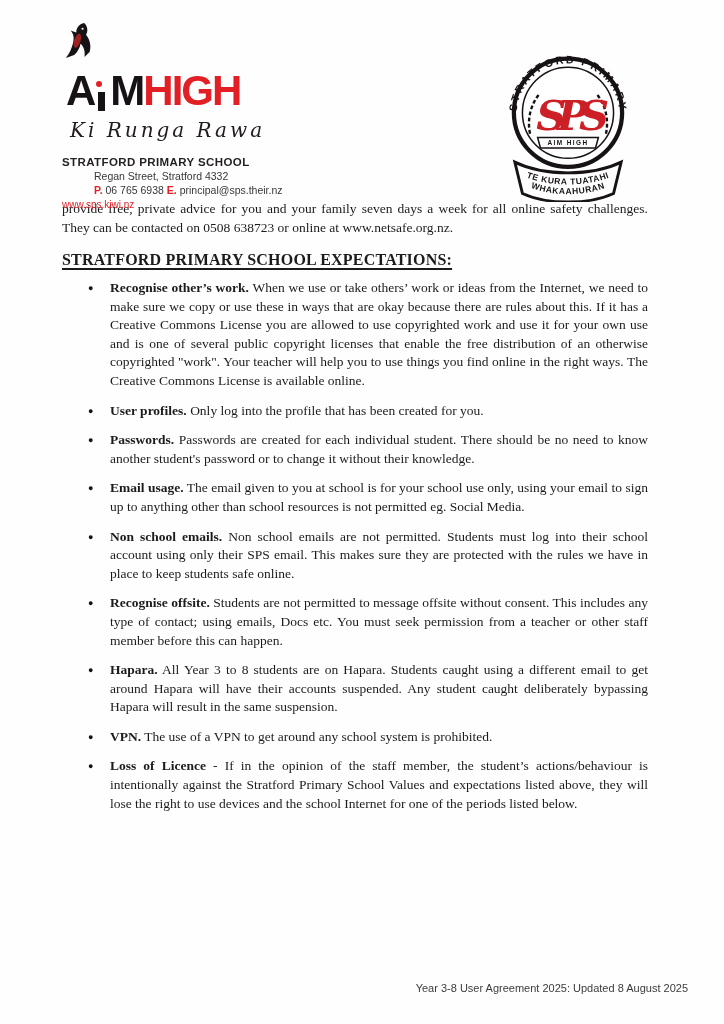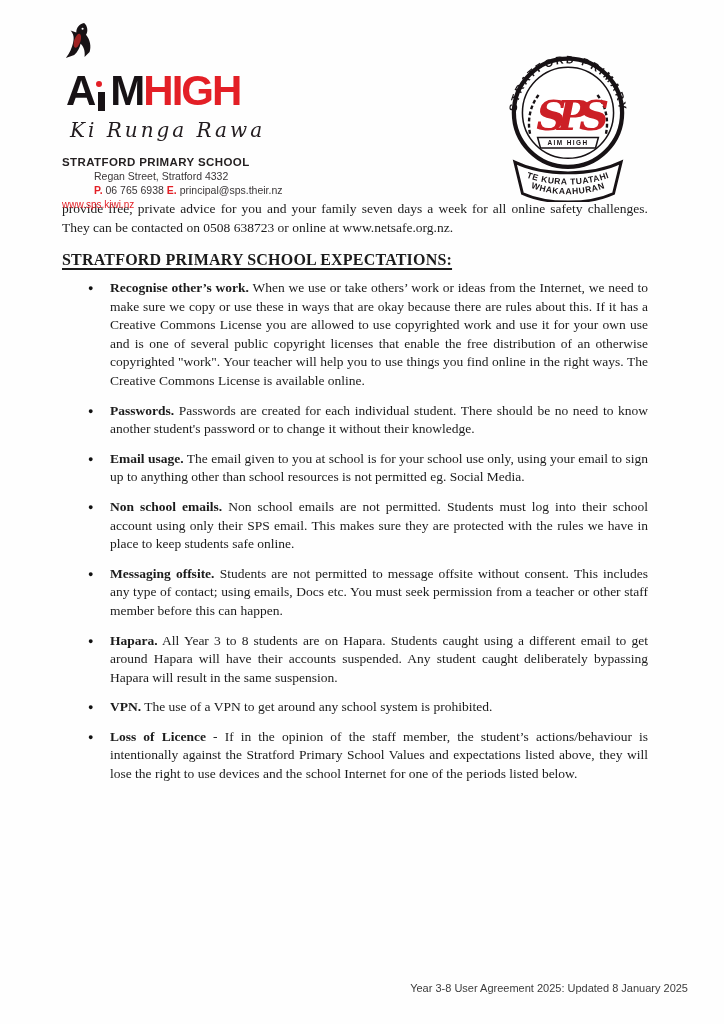--- a/index.html
+++ b/index.html
@@ -143,25 +143,26 @@
   </div>
 
   <div class="content">
 
     <p class="intro">provide free, private advice for you and your family seven days a week for all online safety challenges. They can be contacted on 0508 638723 or online at www.netsafe.org.nz.</p>
 
     <h2 class="section-heading">STRATFORD PRIMARY SCHOOL EXPECTATIONS:</h2>
 
     <ul class="rules">
       <li><span class="lead">Recognise other’s work.</span><span> When we use or take others’ work or ideas from the Internet, we need to make sure we copy or use these in ways that are okay because there are rules about this. If it has a Creative Commons License you are allowed to use copyrighted work and use it for your own use and is one of several public copyright licenses that enable the free distribution of an otherwise copyrighted "work". Your teacher will help you to use things you find online in the right ways. The Creative Commons License is available online.</span></li>
+      <li><span class="lead">User profiles.</span><span> Only log into the profile that has been created for you.</span></li>
       <li><span class="lead">Passwords.</span><span> Passwords are created for each individual student. There should be no need to know another student's password or to change it without their knowledge.</span></li>
       <li><span class="lead">Email usage.</span><span> The email given to you at school is for your school use only, using your email to sign up to anything other than school resources is not permitted eg. Social Media.</span></li>
       <li><span class="lead">Non school emails.</span><span> Non school emails are not permitted. Students must log into their school account using only their SPS email. This makes sure they are protected with the rules we have in place to keep students safe online.</span></li>
-      <li><span class="lead">Messaging offsite.</span><span> Students are not permitted to message offsite without consent. This includes any type of contact; using emails, Docs etc.  You must seek permission from a teacher or other staff member before this can happen.</span></li>
+      <li><span class="lead">Recognise offsite.</span><span> Students are not permitted to message offsite without consent. This includes any type of contact; using emails, Docs etc.  You must seek permission from a teacher or other staff member before this can happen.</span></li>
       <li><span class="lead">Hapara.</span><span> All Year 3 to 8 students are on Hapara. Students caught using a different email to get around Hapara will have their accounts suspended. Any student caught deliberately bypassing Hapara will result in the same suspension.</span></li>
       <li><span class="lead">VPN.</span><span> The use of a VPN to get around any school system is prohibited.</span></li>
       <li class="tight"><span class="lead">Loss of Licence</span><span> - If in the opinion of the staff member, the student’s actions/behaviour is intentionally against the Stratford Primary School Values and expectations listed above, they will lose the right to use devices and the school Internet for one of the periods listed below.</span></li>
     </ul>
   </div>
 
-  <div class="footer">Year 3-8 User Agreement 2025: Updated 8 January 2025</div>
+  <div class="footer">Year 3-8 User Agreement 2025: Updated 8 August 2025</div>
 
 </div>
 
 </body></html>

